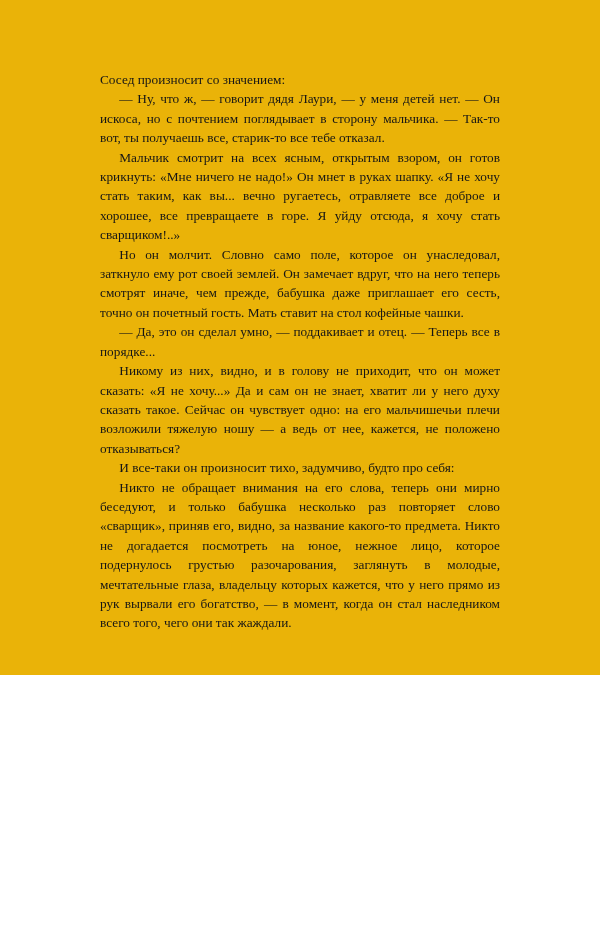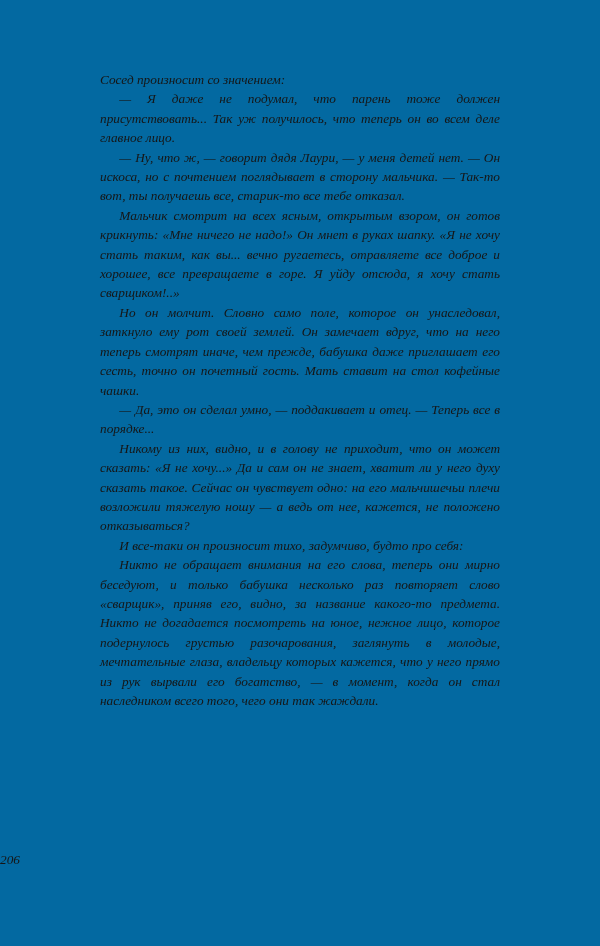--- a/index.html
+++ b/index.html
@@ -8,24 +8,23 @@
   }
   body {
     width: 600px;
     height: 946px;
     background: #ffffff;
     font-family: "Liberation Serif", serif;
   }
   .page {
     position: relative;
     width: 600px;
-    height: 946px;
-    background: #0369a1;
+    height: 675px;
+    background: #eab308;
     overflow: hidden;
-    font-style: italic;
   }
   .text-block {
     position: absolute;
     left: 100px;
     top: 70px;
     width: 400px;
     font-size: 13.3px;
     line-height: 19.4px;
     color: #161616;
     text-align: justify;
@@ -51,21 +50,20 @@
     font-family: "Liberation Serif", serif;
   }
 </style>
 </head>
 <body>
 
 <div class="page">
 
   <div class="text-block">
     <p class="noindent">Сосед произносит со значением:</p>
-    <p>— Я даже не подумал, что парень тоже должен присутствовать... Так уж получилось, что теперь он во всем деле главное лицо.</p>
     <p>— Ну, что ж, — говорит дядя Лаури, — у меня детей нет. — Он искоса, но с почтением поглядывает в сторону мальчика. — Так-то вот, ты получаешь все, старик-то все тебе отказал.</p>
     <p>Мальчик смотрит на всех ясным, открытым взором, он готов крикнуть: «Мне ничего не надо!» Он мнет в руках шапку. «Я не хочу стать таким, как вы... вечно ругаетесь, отравляете все доброе и хорошее, все превращаете в горе. Я уйду отсюда, я хочу стать сварщиком!..»</p>
     <p>Но он молчит. Словно само поле, которое он унаследовал, заткнуло ему рот своей землей. Он замечает вдруг, что на него теперь смотрят иначе, чем прежде, бабушка даже приглашает его сесть, точно он почетный гость. Мать ставит на стол кофейные чашки.</p>
     <p>— Да, это он сделал умно, — поддакивает и отец. — Теперь все в порядке...</p>
     <p>Никому из них, видно, и в голову не приходит, что он может сказать: «Я не хочу...» Да и сам он не знает, хватит ли у него духу сказать такое. Сейчас он чувствует одно: на его мальчишечьи плечи возложили тяжелую ношу — а ведь от нее, кажется, не положено отказываться?</p>
     <p>И все-таки он произносит тихо, задумчиво, будто про себя:</p>
     <p>Никто не обращает внимания на его слова, теперь они мирно беседуют, и только бабушка несколько раз повторяет слово «сварщик», приняв его, видно, за название какого-то предмета. Никто не догадается посмотреть на юное, нежное лицо, которое подернулось грустью разочарования, заглянуть в молодые, мечтательные глаза, владельцу которых кажется, что у него прямо из рук вырвали его богатство, — в момент, когда он стал наследником всего того, чего они так жаждали.</p>
   </div>
 
   <div class="page-number">206</div>

